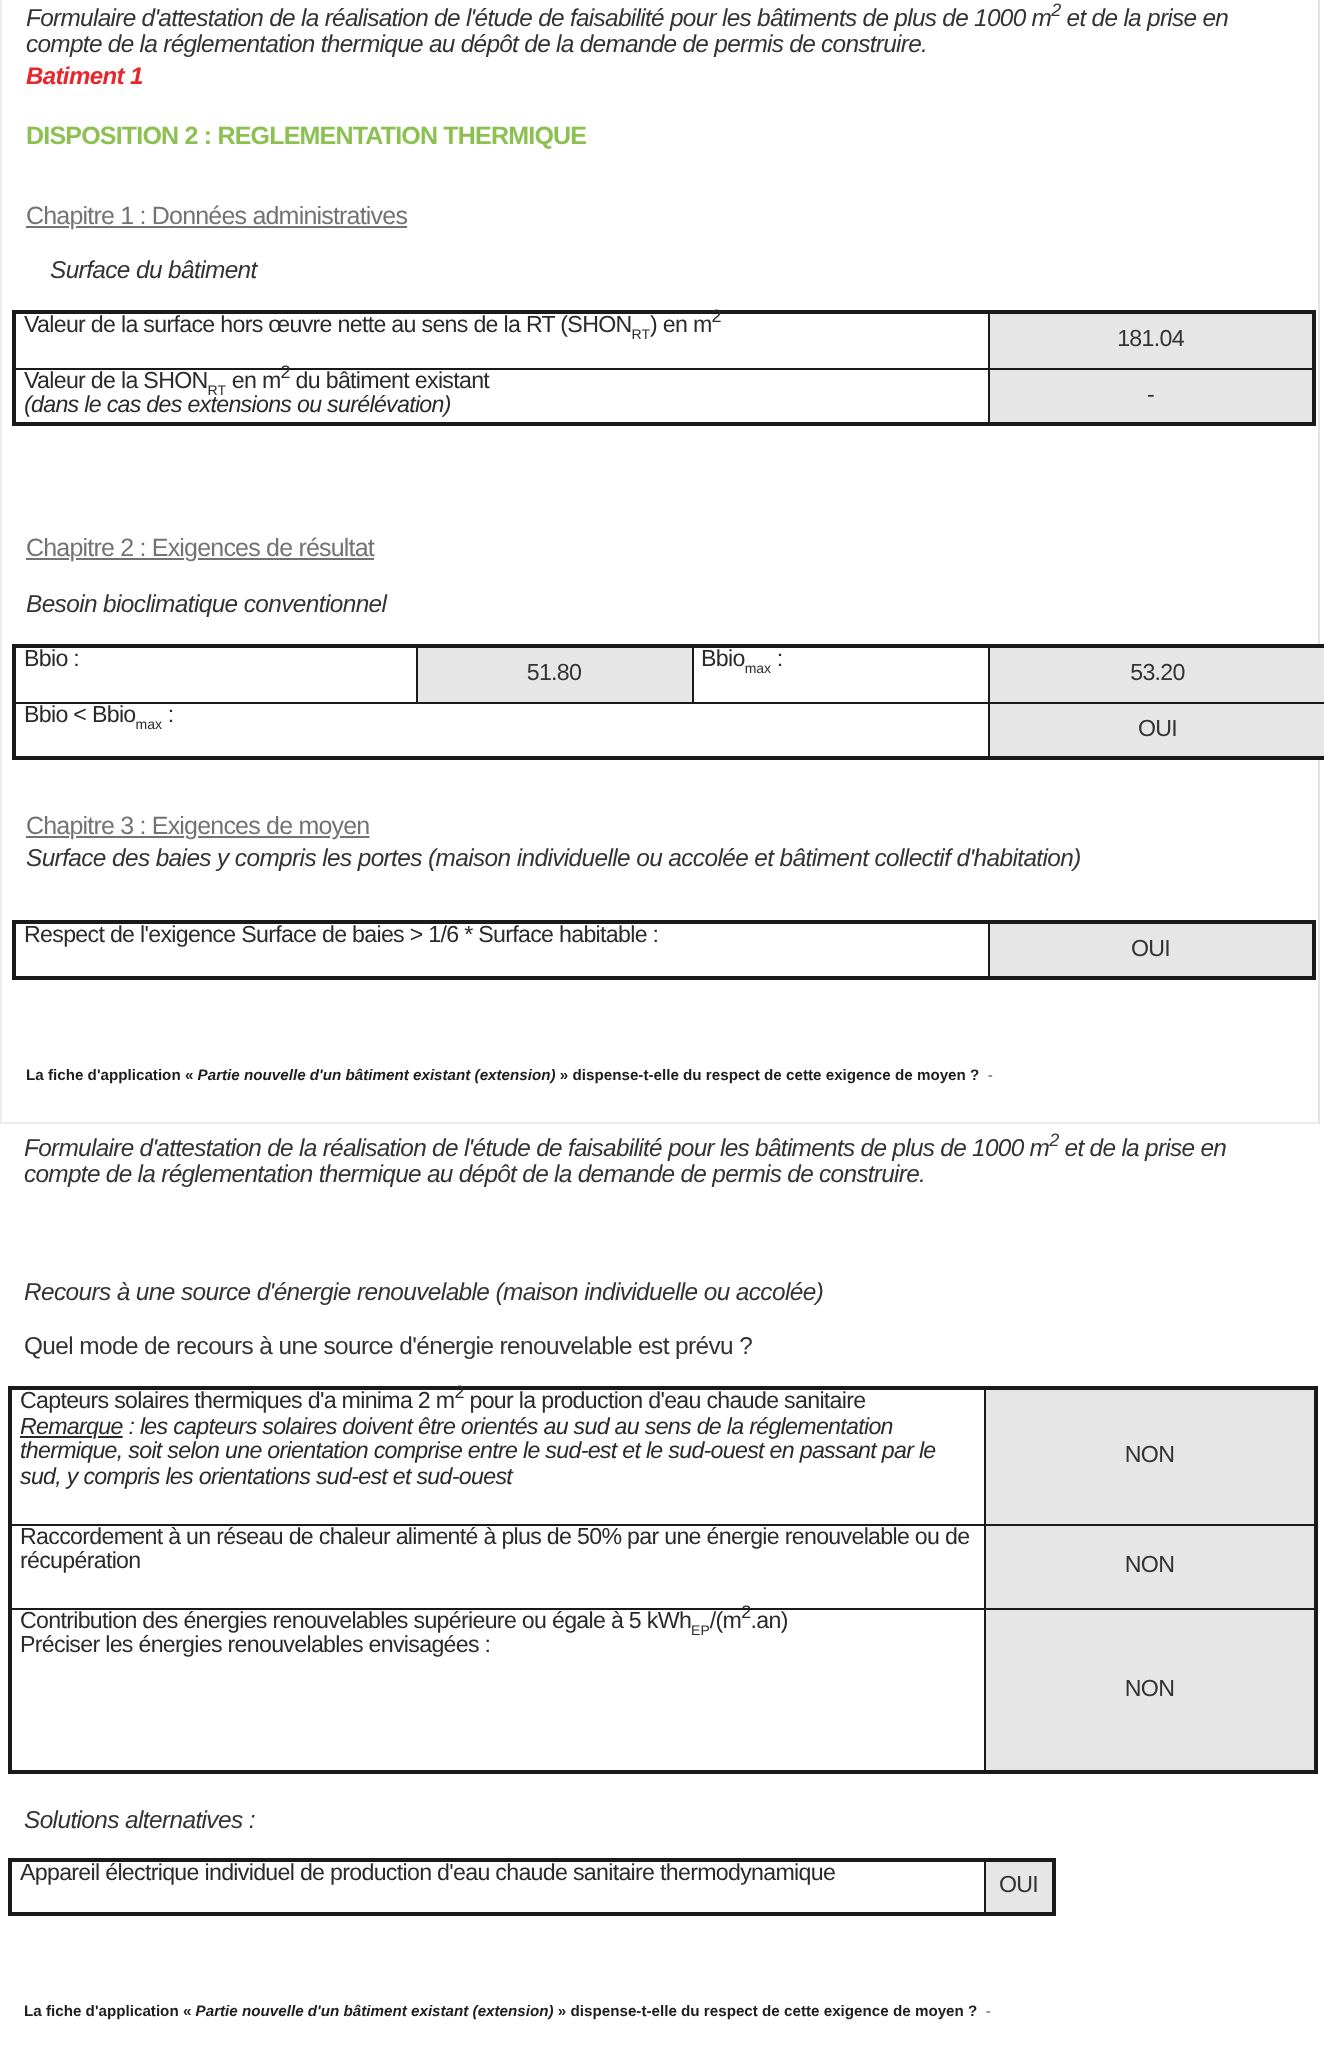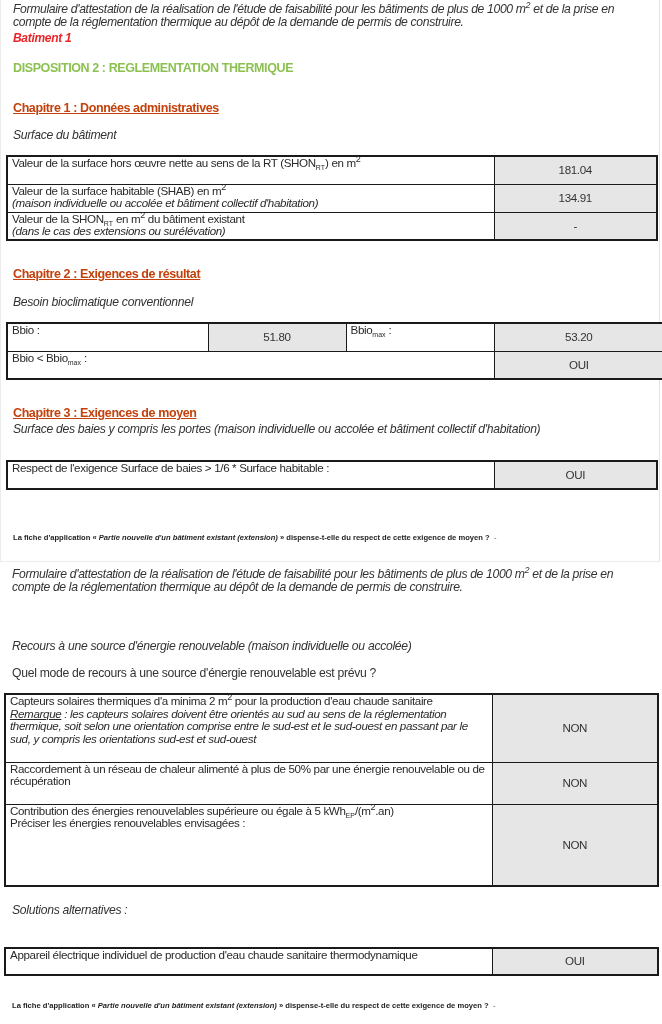--- a/index.html
+++ b/index.html
@@ -18,21 +18,21 @@
   .abs { position: absolute; }
   .intro {
     font-size: 12.2px; font-style: italic; line-height: 13px; letter-spacing: -0.35px;
     color: #333;
   }
   .sub { font-size: 9px; vertical-align: super; line-height: 0; }
   .subsm { font-size: 7px; vertical-align: sub; line-height: 0; letter-spacing: 0; }
   .bat { font-size: 12px; font-weight: bold; color: #e8262a; letter-spacing: -0.3px; font-style: italic; }
   .disp { font-size: 12.5px; font-weight: bold; color: #8cc152; letter-spacing: -0.4px; }
   .chap {
-    font-size: 12.5px; font-weight: bold; text-decoration: underline; color: #c2410c;
+    font-size: 12.5px; font-weight: normal; text-decoration: underline; color: #737373;
     letter-spacing: -0.4px;
   }
   .sect { font-size: 12.2px; font-style: italic; color: #333; letter-spacing: -0.3px; }
   .plain { font-size: 12.2px; color: #333; letter-spacing: -0.3px; }
   .note {
     font-size: 7.6px; font-weight: bold; color: #1e1e1e; letter-spacing: 0;
   }
   .note i { font-style: italic; }
   .note .dash { font-weight: normal; color: #555; }
 
@@ -59,35 +59,31 @@
   <div class="abs intro" style="left:12px; top:3px; width:645px;">
     <span>Formulaire d'attestation de la réalisation de l'étude de faisabilité pour les bâtiments de plus de 1000 m</span><span class="sub">2</span><span> et de la prise en</span><br>
     <span>compte de la réglementation thermique au dépôt de la demande de permis de construire.</span>
   </div>
 
   <div class="abs bat" style="left:12px; top:31px;">Batiment 1</div>
 
   <div class="abs disp" style="left:12px; top:61px;">DISPOSITION 2 : REGLEMENTATION THERMIQUE</div>
 
   <div class="abs chap" style="left:12px; top:101px;">Chapitre 1 : Données administratives</div>
-  <div class="abs sect" style="left:12px; top:128px;">Surface du bâtiment</div>
+  <div class="abs sect" style="left:24px; top:128px;">Surface du bâtiment</div>
 
   <table class="t" style="left:5px; top:155px; width:652px;">
     <colgroup>
         <col style="width:487px">
         <col>
       </colgroup>
     <tbody>
         <tr style="height:28px">
       <td><span>Valeur de la surface hors œuvre nette au sens de la RT (SHON</span><span class="subsm">RT</span><span>) en m</span><span class="sub">2</span></td>
       <td class="val">181.04</td>
-    </tr>
-    <tr style="height:28px">
-      <td><span>Valeur de la surface habitable (SHAB) en m</span><span class="sub">2</span><br><i>(maison individuelle ou accolée et bâtiment collectif d'habitation)</i></td>
-      <td class="val">134.91</td>
     </tr>
     <tr style="height:28px">
       <td><span>Valeur de la SHON</span><span class="subsm">RT</span><span> en m</span><span class="sub">2</span><span> du bâtiment existant</span><br><i>(dans le cas des extensions ou surélévation)</i></td>
       <td class="val">-</td>
     </tr>
   </tbody>
     </table>
 
   <div class="abs chap" style="left:12px; top:267px;">Chapitre 2 : Exigences de résultat</div>
   <div class="abs sect" style="left:12px; top:295px;">Besoin bioclimatique conventionnel</div>
@@ -166,21 +162,21 @@
         <span>Contribution des énergies renouvelables supérieure ou égale à 5 kWh</span><span class="subsm">EP</span><span>/(m</span><span class="sub">2</span><span>.an)</span><br>
         <span>Préciser les énergies renouvelables envisagées :</span>
       </td>
       <td class="val">NON</td>
     </tr>
   </tbody>
     </table>
 
   <div class="abs sect" style="left:12px; top:341px;">Solutions alternatives :</div>
 
-  <table class="t" style="left:4px; top:385px; width:655px;">
+  <table class="t" style="left:4px; top:367px; width:524px;">
     <colgroup>
         <col style="width:487px">
         <col>
       </colgroup>
     <tbody>
         <tr style="height:27px">
       <td>Appareil électrique individuel de production d'eau chaude sanitaire thermodynamique</td>
       <td class="val">OUI</td>
     </tr>
   </tbody>

